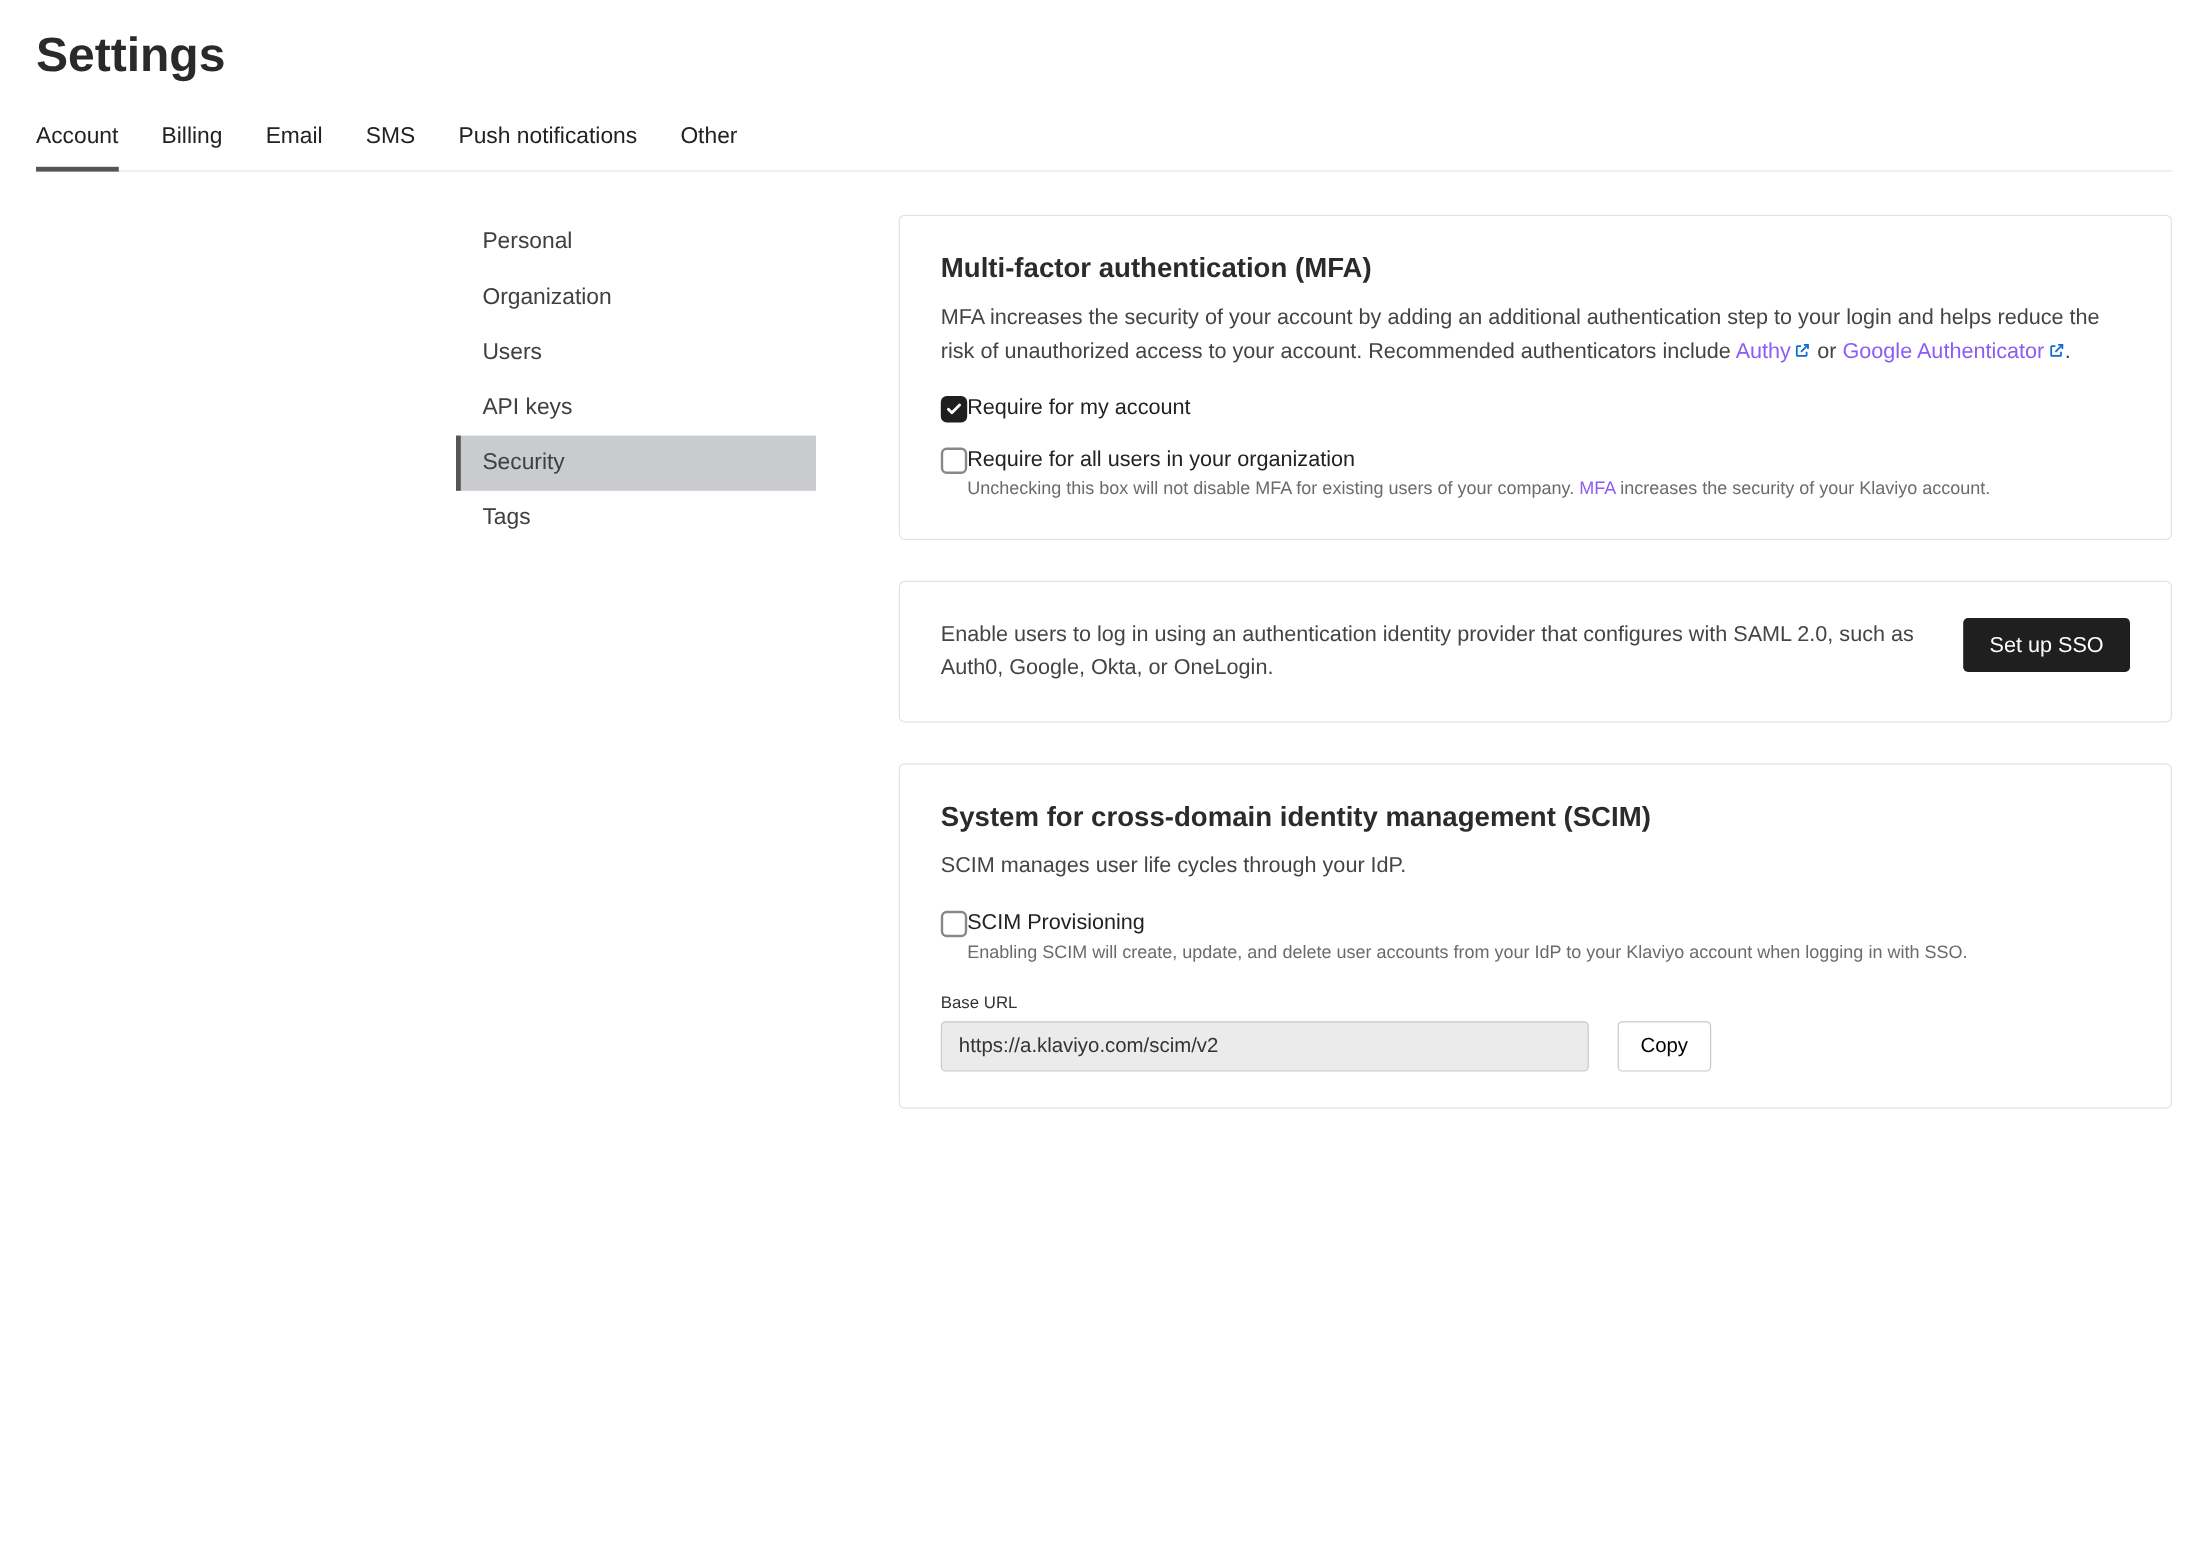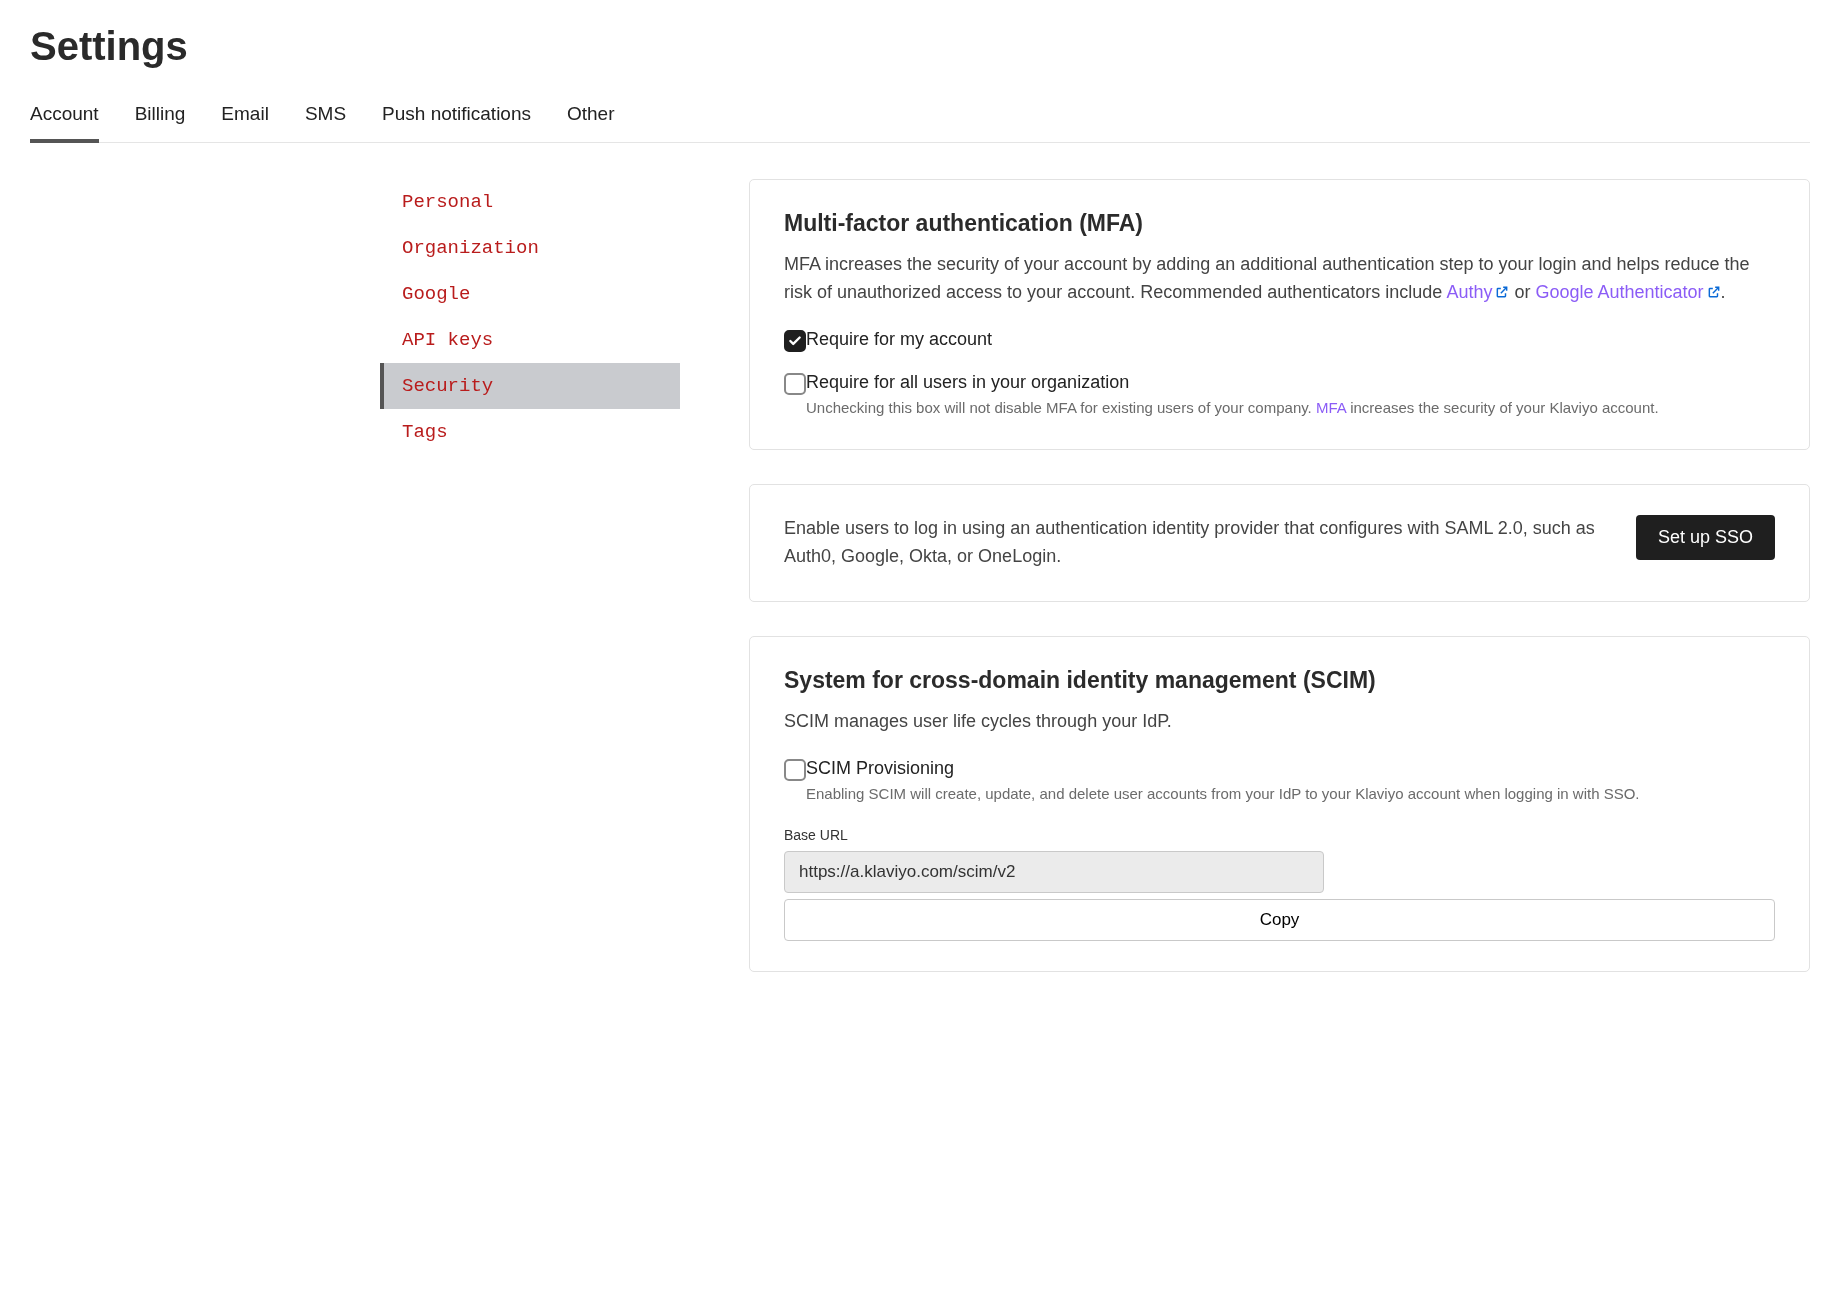--- a/index.html
+++ b/index.html
@@ -42,24 +42,23 @@
     gap: 56px;
     padding-left: 350px;
   }
   .sidebar {
     width: 300px;
     flex-shrink: 0;
   }
   .sidebar-item {
     padding: 12px 18px;
     font-size: 19px;
-    color: #b91c1c;
+    color: #404040;
     cursor: pointer;
     border-left: 4px solid transparent;
-    font-family: Liberation Mono, monospace;
   }
   .sidebar-item.active {
     background: #c9cbcf;
     border-left: 4px solid #555;
   }
   .main {
     flex: 1;
     max-width: 1080px;
     padding-left: 13px;
   }
@@ -137,23 +136,22 @@
     cursor: pointer;
     white-space: nowrap;
   }
   .field-label {
     font-size: 14px;
     color: #333;
     margin-bottom: 8px;
   }
   .url-row {
     display: flex;
-    gap: 6px;
+    gap: 24px;
     align-items: stretch;
-    flex-direction: column;
   }
   .url-input {
     width: 540px;
     background: #ebebeb;
     border: 1px solid #c9c9c9;
     border-radius: 4px;
     padding: 10px 14px;
     font-size: 17px;
     color: #333;
   }
@@ -180,21 +178,21 @@
     <div class="tab">SMS</div>
     <div class="tab">Push notifications</div>
     <div class="tab">Other</div>
   </div>
 
   <div class="content-row">
 
     <nav class="sidebar">
       <div class="sidebar-item">Personal</div>
       <div class="sidebar-item">Organization</div>
-      <div class="sidebar-item">Google</div>
+      <div class="sidebar-item">Users</div>
       <div class="sidebar-item">API keys</div>
       <div class="sidebar-item active">Security</div>
       <div class="sidebar-item">Tags</div>
     </nav>
 
     <div class="main">
 
       <section class="card">
         <h2>Multi-factor authentication (MFA)</h2>
         <p class="desc">

